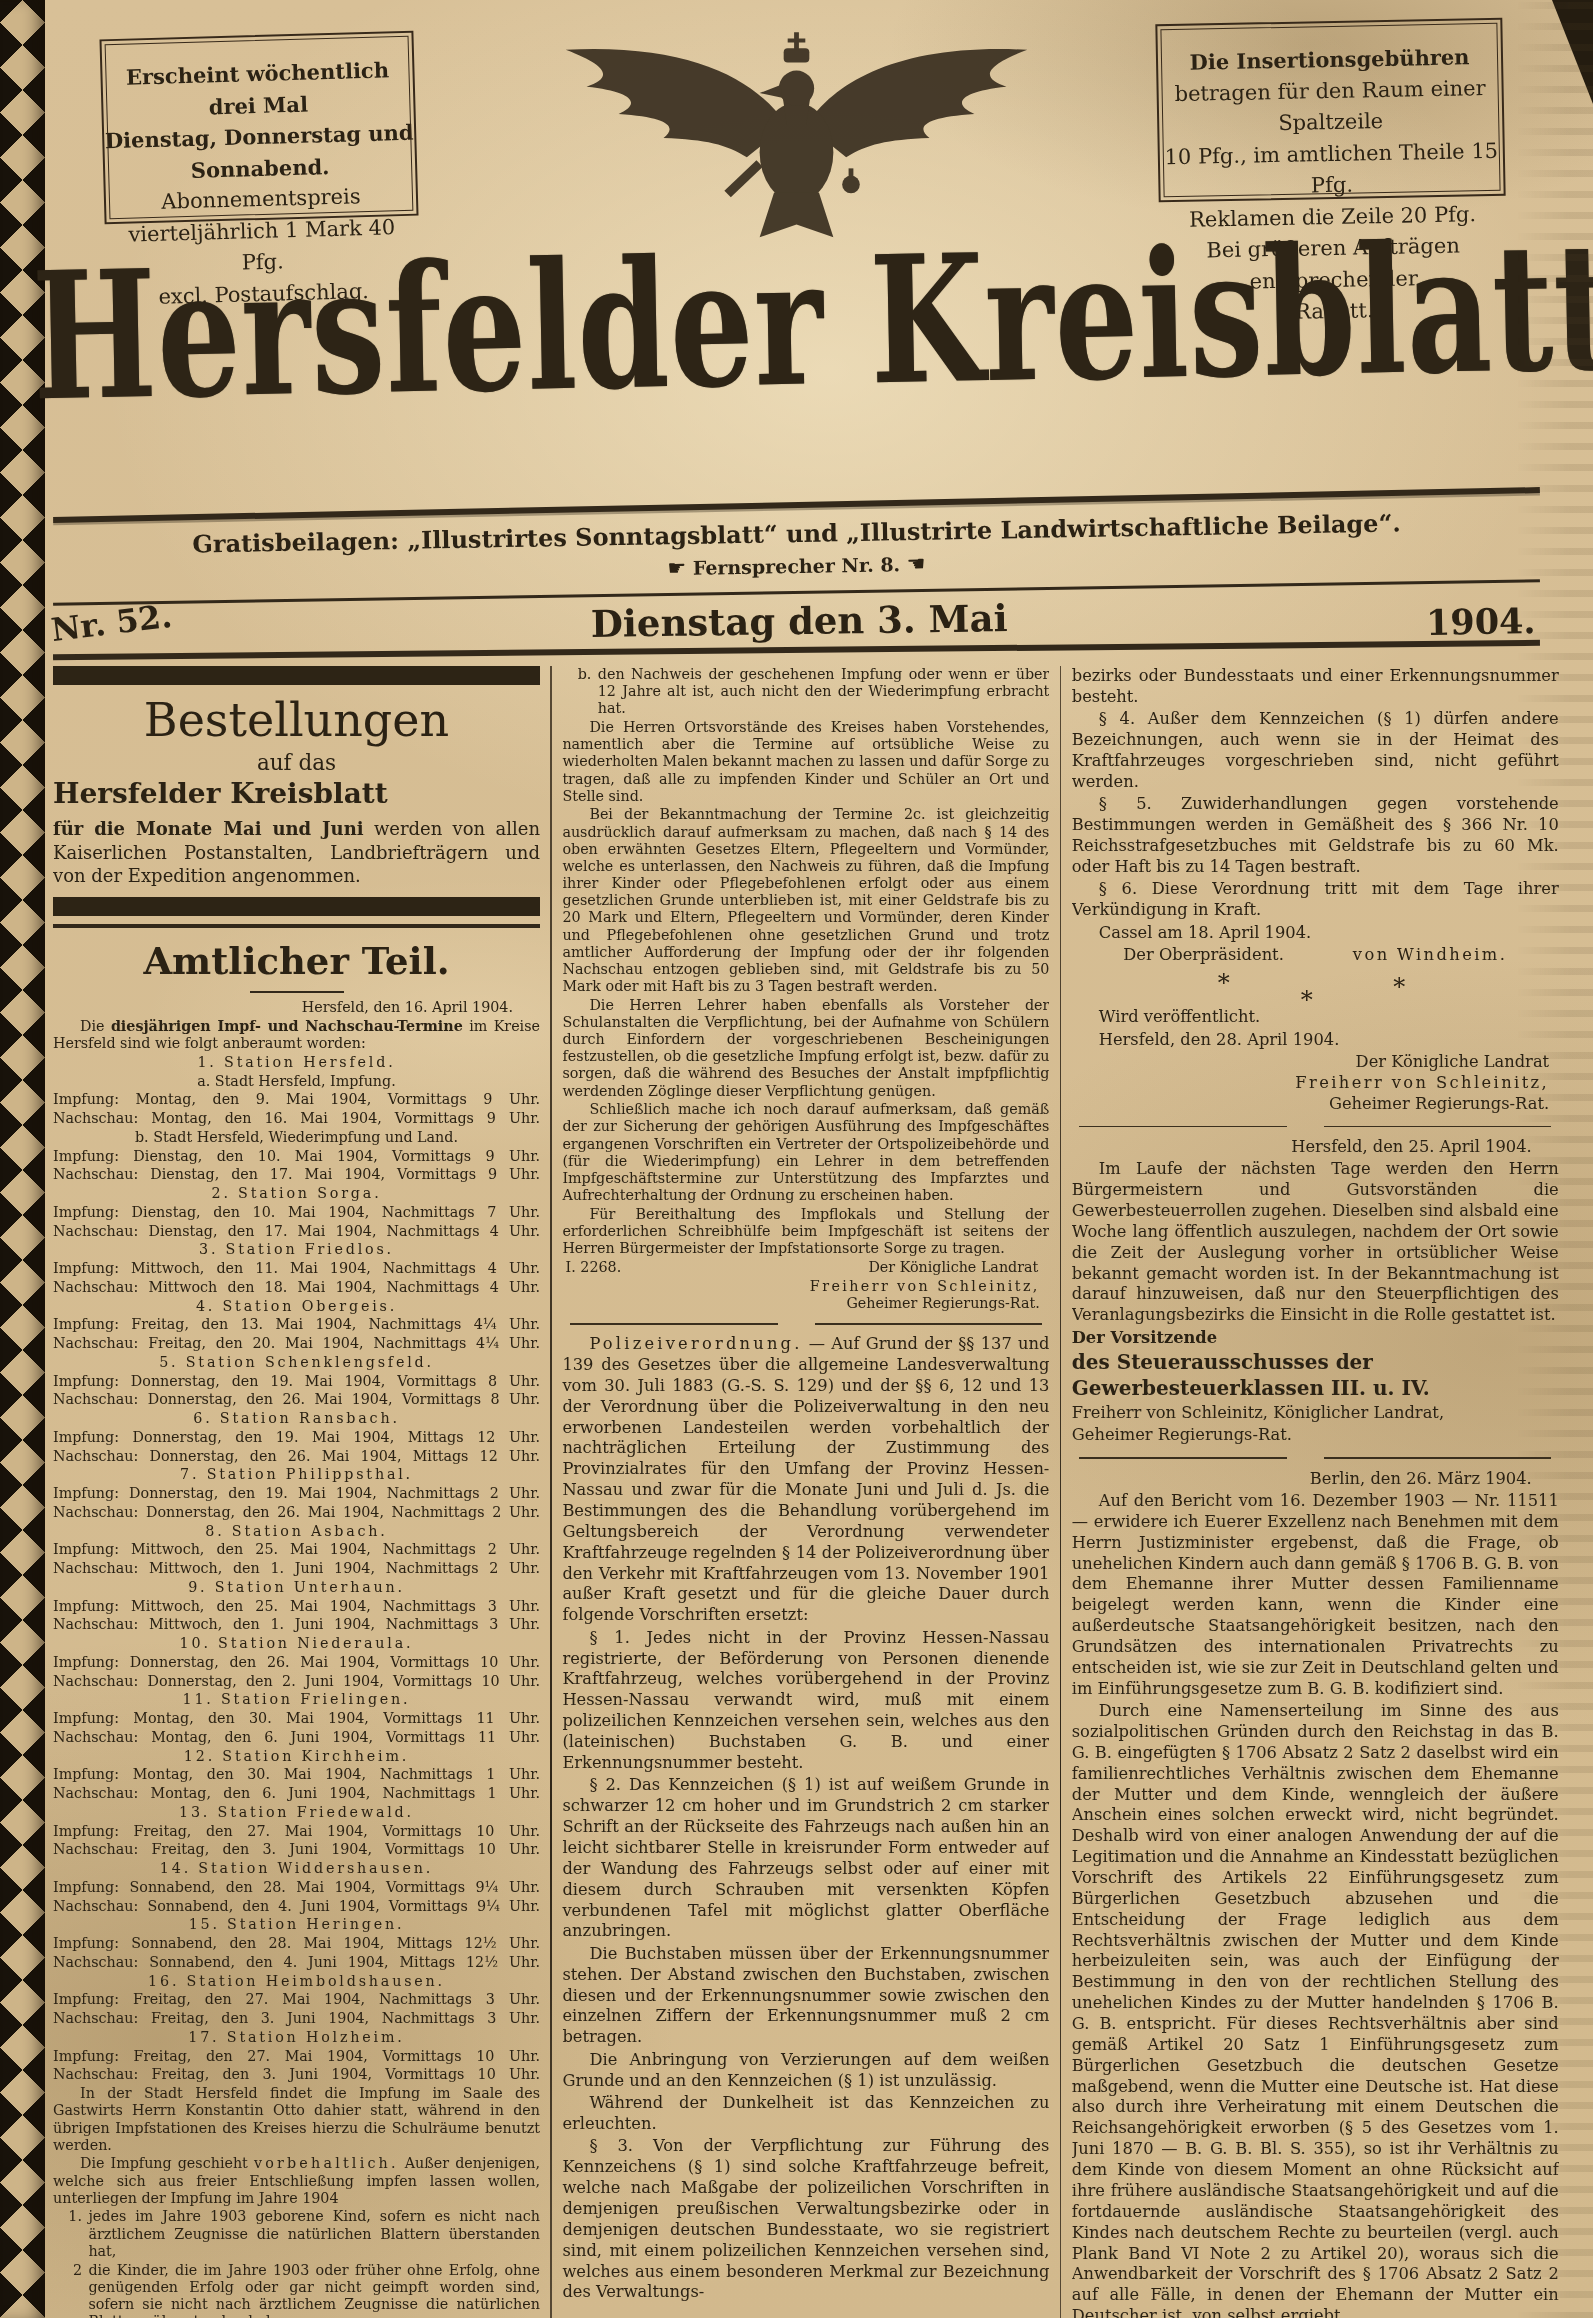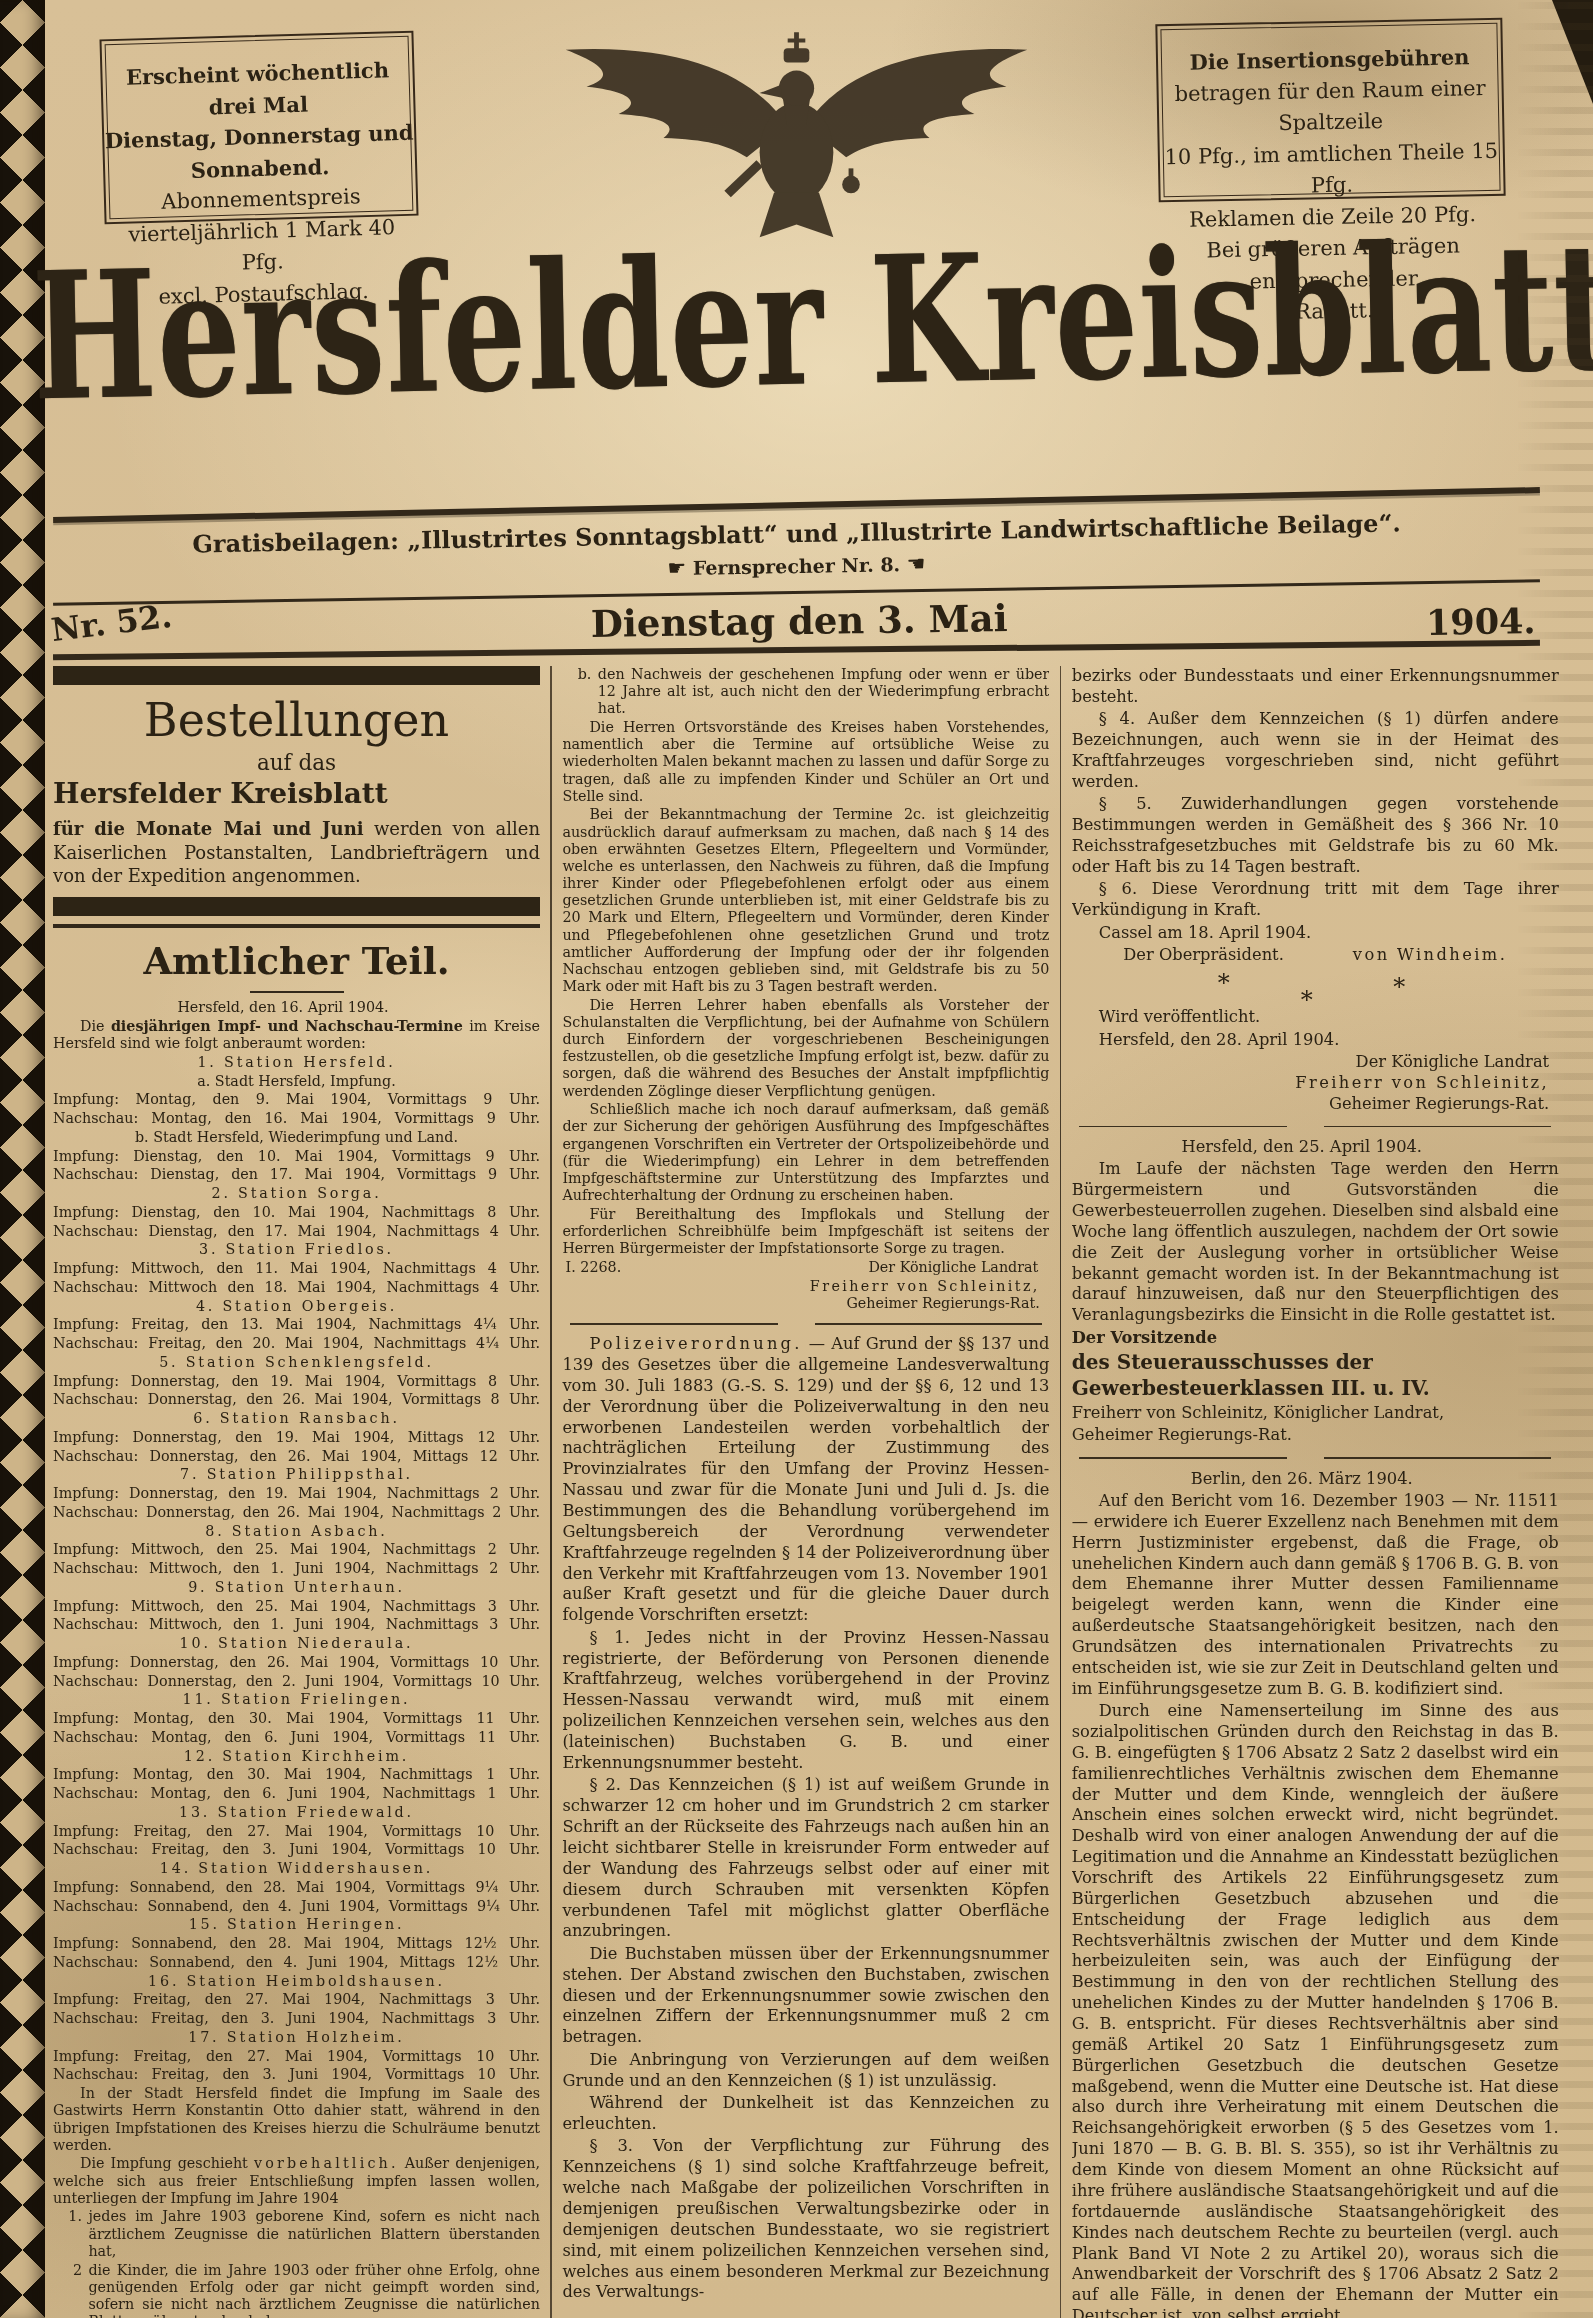--- a/index.html
+++ b/index.html
@@ -57,21 +57,21 @@
   .rule-c{top:647px;height:6.4px;transform:rotate(-.55deg);}
   
   main{position:absolute;left:53px;right:30px;top:666px;bottom:0;display:flex;}
   .col{width:487px;overflow:hidden;}
   .vsep{width:1.6px;margin:0 10.4px;background:linear-gradient(#574934,#2e2517 70%,#574934);}
   .blk{margin:0 0 1.6px;}
   .sm{font-size:14.3px;line-height:1.2;}
   .md{font-size:16.3px;line-height:1.28;}
   .t-p{text-align:justify;}
   .ind{text-indent:27px;}
-  .t-right{text-align:center;padding-right:27px;}
+  .t-right{text-align:right;padding-right:27px;}
   .t-center{text-align:left;}
   .t-center.bold{font-weight:bold;}
   .t-center.big{font-size:20px;font-weight:bold;}
   .t-station{text-align:center;letter-spacing:2.8px;margin-top:0.8px;}
   .t-sub{text-align:center;}
   .t-sched{text-align:justify;text-align-last:justify;}
   .spaced{letter-spacing:3.2px;}
   .spaced2{letter-spacing:2.4px;}
   .lead{font-weight:bold;}
   .t-list{display:flex;text-align:justify;}
@@ -173,21 +173,21 @@
         <div class="blk t-right sm"><span>Hersfeld, den 16. April 1904.</span></div>
         <div class="blk t-p sm ind"><span>Die </span><b class="lead">diesjährigen Impf- und Nachschau-Termine</b><span> im Kreise Hersfeld sind wie folgt anberaumt worden:</span></div>
         <div class="blk t-station sm"><span>1. Station Hersfeld.</span></div>
         <div class="blk t-sub sm"><span>a. Stadt Hersfeld, Impfung.</span></div>
         <div class="blk t-sched sm"><span>Impfung: Montag, den 9. Mai 1904, Vormittags 9 Uhr.</span></div>
         <div class="blk t-sched sm"><span>Nachschau: Montag, den 16. Mai 1904, Vormittags 9 Uhr.</span></div>
         <div class="blk t-sub sm"><span>b. Stadt Hersfeld, Wiederimpfung und Land.</span></div>
         <div class="blk t-sched sm"><span>Impfung: Dienstag, den 10. Mai 1904, Vormittags 9 Uhr.</span></div>
         <div class="blk t-sched sm"><span>Nachschau: Dienstag, den 17. Mai 1904, Vormittags 9 Uhr.</span></div>
         <div class="blk t-station sm"><span>2. Station Sorga.</span></div>
-        <div class="blk t-sched sm"><span>Impfung: Dienstag, den 10. Mai 1904, Nachmittags 8 Uhr.</span></div>
+        <div class="blk t-sched sm"><span>Impfung: Dienstag, den 10. Mai 1904, Nachmittags 7 Uhr.</span></div>
         <div class="blk t-sched sm"><span>Nachschau: Dienstag, den 17. Mai 1904, Nachmittags 4 Uhr.</span></div>
         <div class="blk t-station sm"><span>3. Station Friedlos.</span></div>
         <div class="blk t-sched sm"><span>Impfung: Mittwoch, den 11. Mai 1904, Nachmittags 4 Uhr.</span></div>
         <div class="blk t-sched sm"><span>Nachschau: Mittwoch den 18. Mai 1904, Nachmittags 4 Uhr.</span></div>
         <div class="blk t-station sm"><span>4. Station Obergeis.</span></div>
         <div class="blk t-sched sm"><span>Impfung: Freitag, den 13. Mai 1904, Nachmittags 4¼ Uhr.</span></div>
         <div class="blk t-sched sm"><span>Nachschau: Freitag, den 20. Mai 1904, Nachmittags 4¼ Uhr.</span></div>
         <div class="blk t-station sm"><span>5. Station Schenklengsfeld.</span></div>
         <div class="blk t-sched sm"><span>Impfung: Donnerstag, den 19. Mai 1904, Vormittags 8 Uhr.</span></div>
         <div class="blk t-sched sm"><span>Nachschau: Donnerstag, den 26. Mai 1904, Vormittags 8 Uhr.</span></div>

